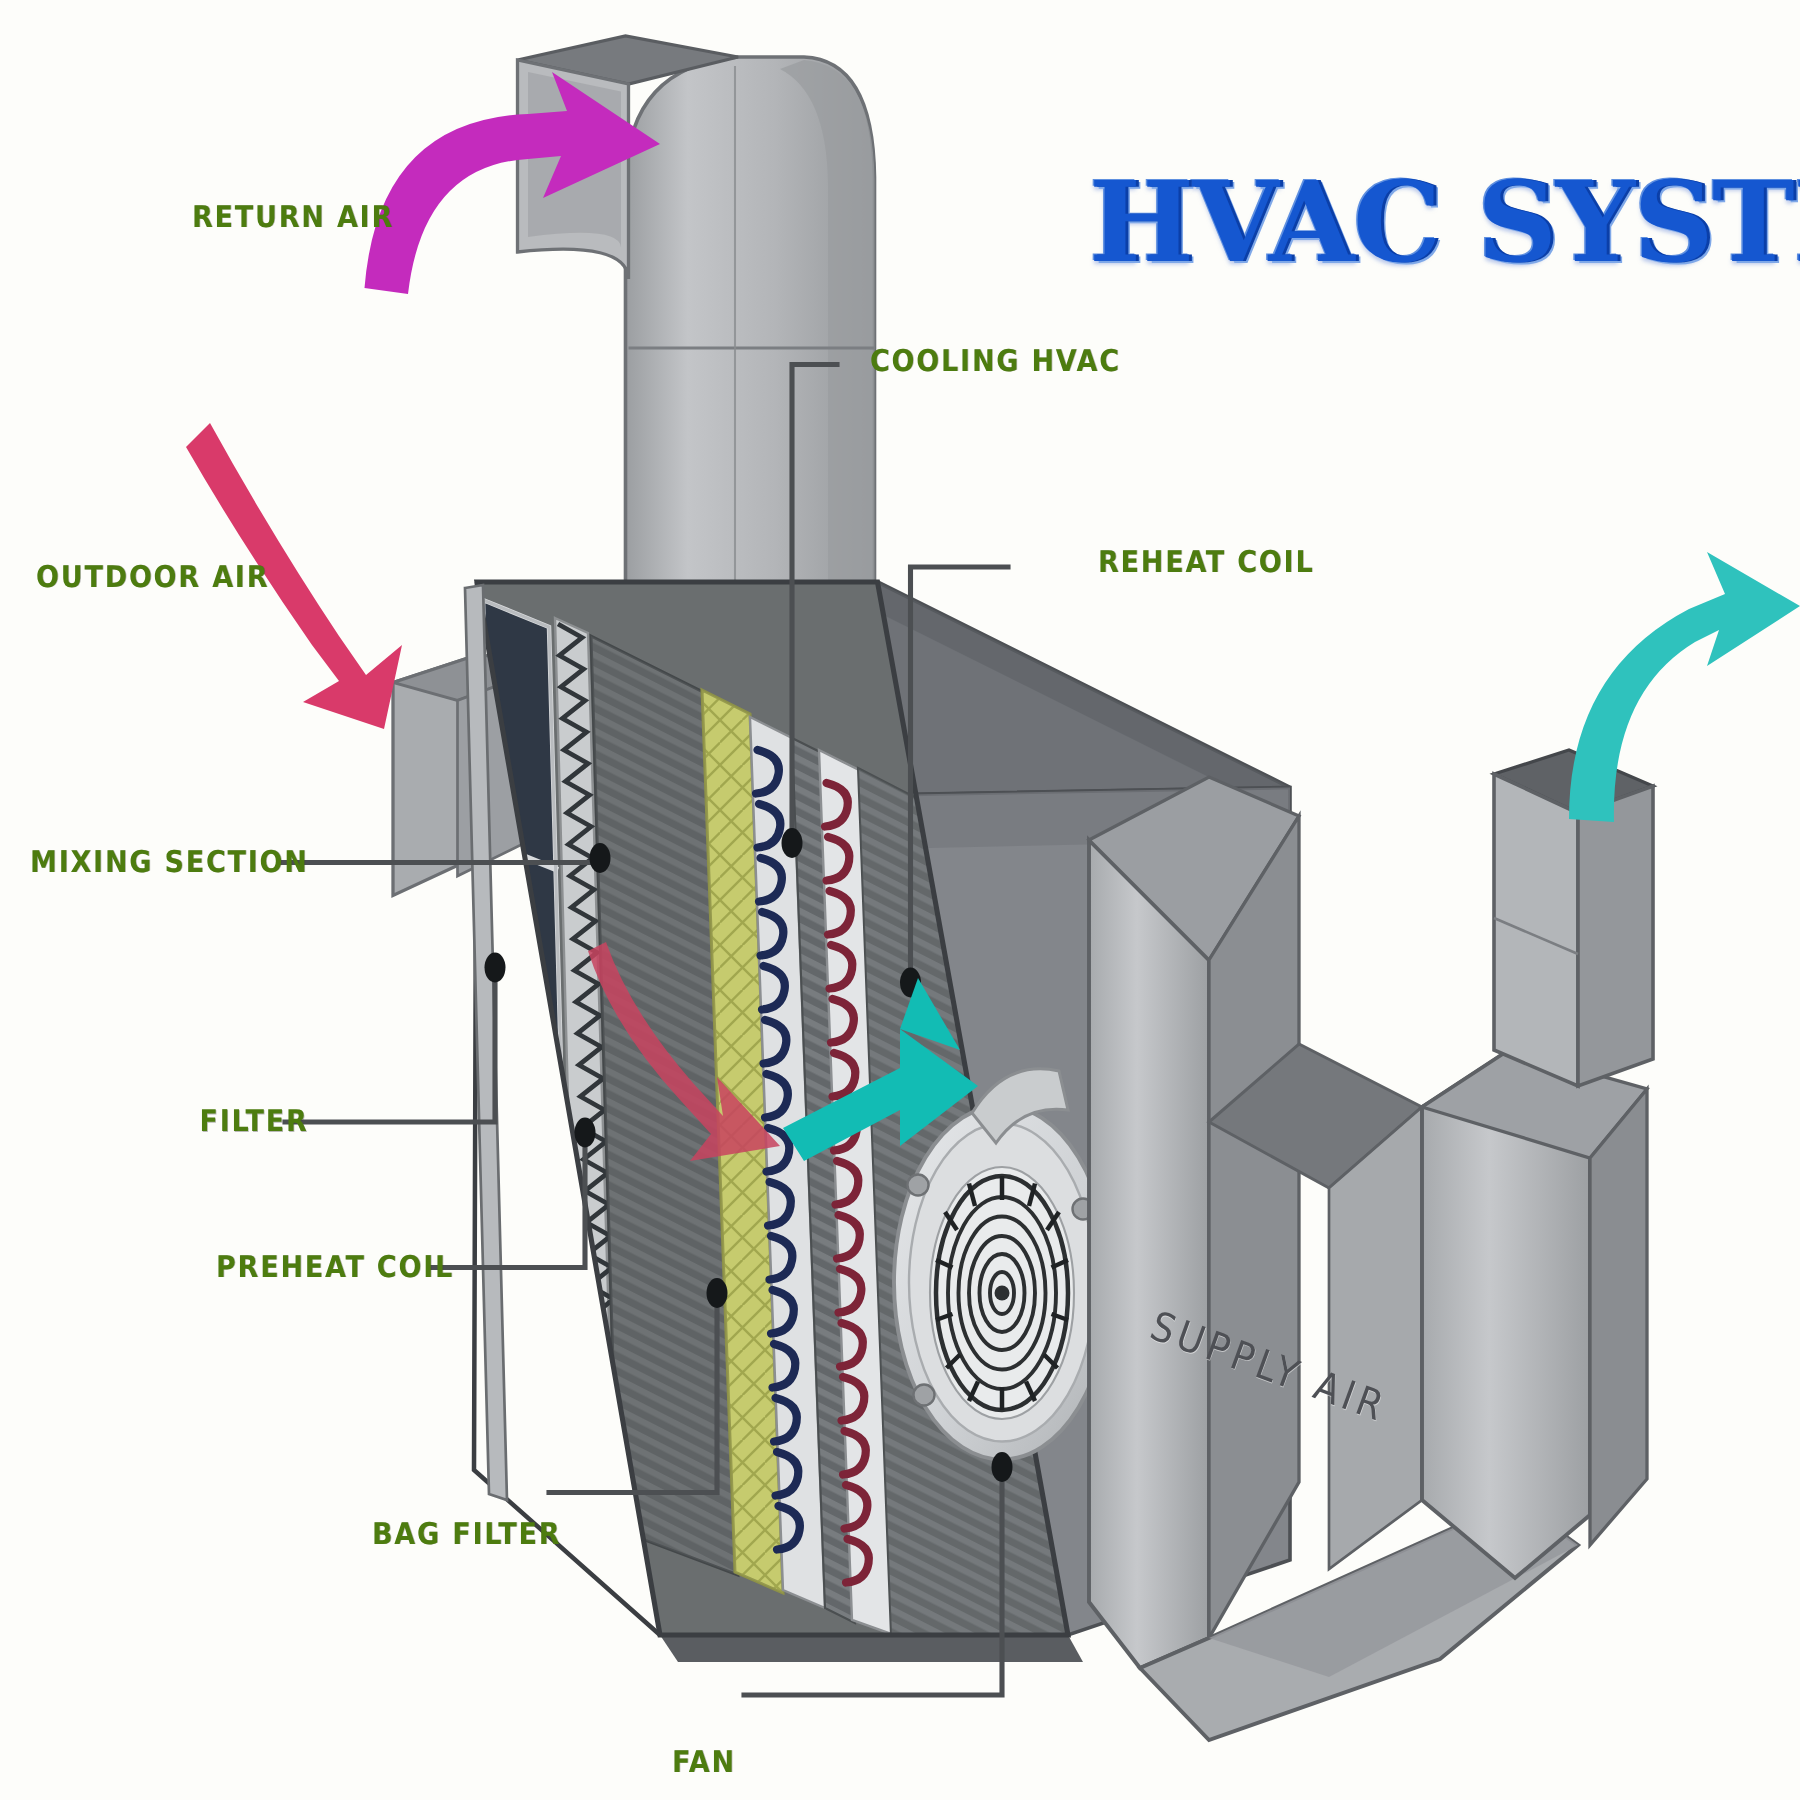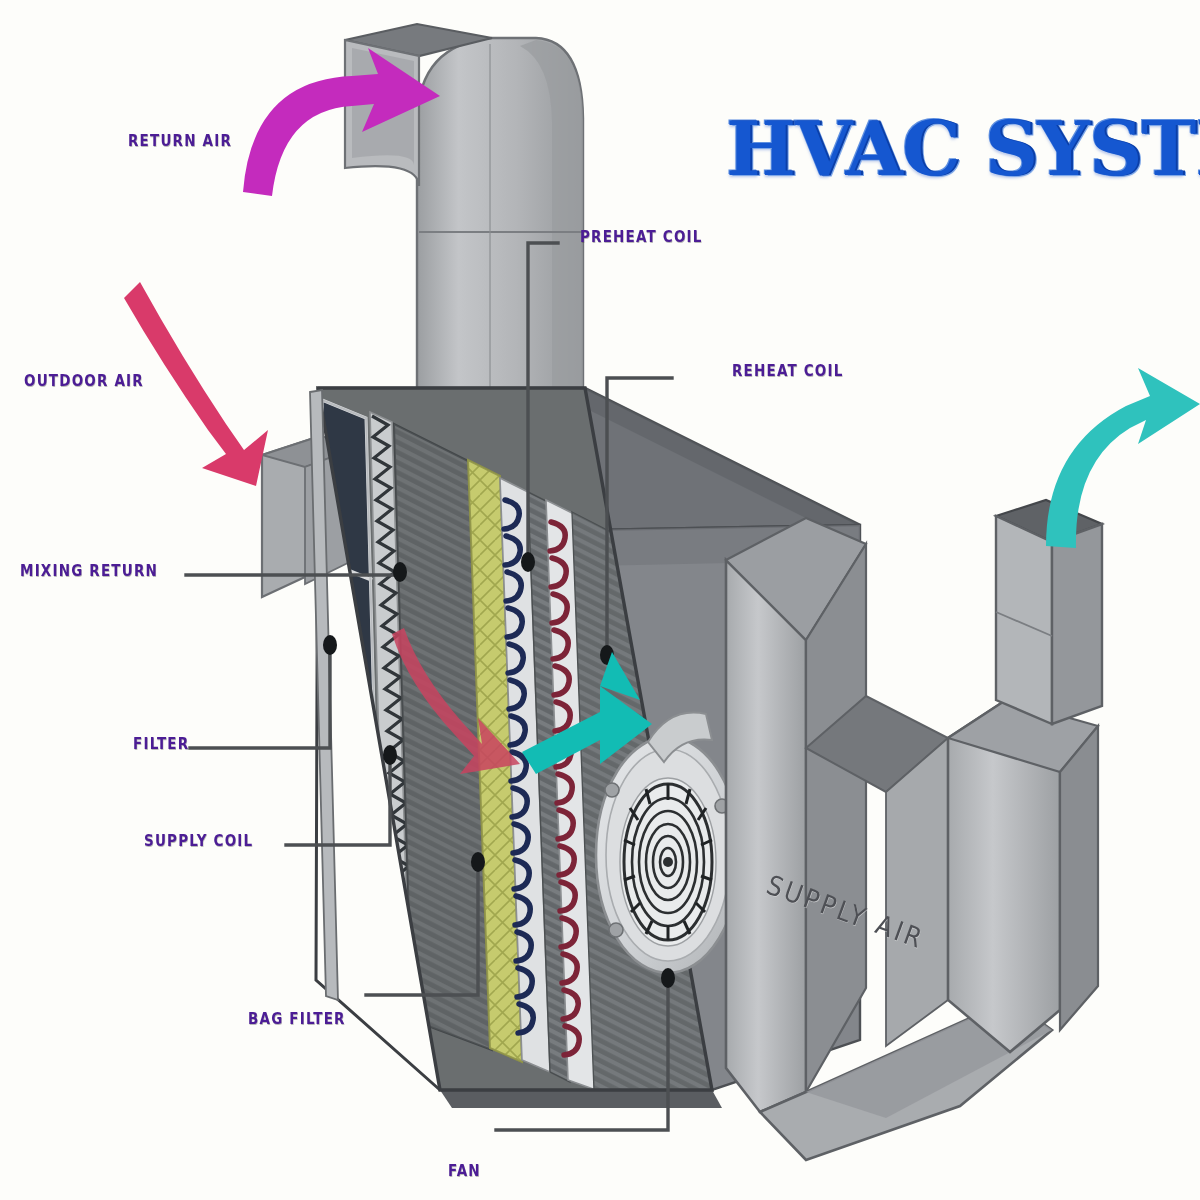--- a/index.html
+++ b/index.html
@@ -7,24 +7,24 @@
     width:1200px;height:1200px;overflow:hidden;
     background:#fdfdfa;
     font-family:"DejaVu Sans Condensed","Liberation Sans",sans-serif;
     position:relative;
   }
   #stage{position:absolute;inset:0;width:1200px;height:1200px;}
   svg.layer{position:absolute;left:0;top:0;width:1200px;height:1200px;}
   .lbl{
     position:absolute;
     font-family:"DejaVu Sans Condensed","Liberation Sans",sans-serif;
-    font-size:15px;
+    font-size:20px;
     font-weight:700;
     letter-spacing:1.2px;
-    color:#4c1d95;
+    color:#4d7c0f;
     white-space:nowrap;
     transform-origin:left center;
     text-shadow:0.5px 0.5px 0 rgba(60,60,60,.35);
     text-align:right;
     -webkit-font-smoothing:none;
   }
   .title{
     position:absolute;
     font-family:"DejaVu Serif","Liberation Serif",serif;
     font-weight:700;
@@ -335,23 +335,23 @@
     <g>
       <path d="M522,752 L600,712 L600,686 L652,724 L600,764 L600,740 L536,774 Z" fill="#12bcb4"></path>
       <path d="M600,686 L612,652 L640,700 Z" fill="#12bcb4"></path>
     </g>
   </svg>
 
   <div class="title" style="left:726px;top:112px;">HVAC SYSTEM</div>
 
   <div class="lbl" style="left:128px;top:132px;">RETURN AIR</div>
   <div class="lbl" style="left:24px;top:372px;">OUTDOOR AIR</div>
-  <div class="lbl" style="left:20px;top:562px;">MIXING RETURN</div>
+  <div class="lbl" style="left:20px;top:562px;">MIXING SECTION</div>
   <div class="lbl" style="left:118px;top:735px;margin-left:15px;">FILTER</div>
-  <div class="lbl" style="left:144px;top:832px;">SUPPLY COIL</div>
+  <div class="lbl" style="left:144px;top:832px;">PREHEAT COIL</div>
   <div class="lbl" style="left:248px;top:982px;margin-top:28px;">BAG FILTER</div>
   <div class="lbl" style="left:448px;top:1162px;">FAN</div>
-  <div class="lbl" style="left:580px;top:228px;">PREHEAT COIL</div>
+  <div class="lbl" style="left:580px;top:228px;">COOLING HVAC</div>
   <div class="lbl" style="left:696px;top:362px;margin-left:36px;">REHEAT COIL</div>
 
   <div class="supplytxt" style="left:768px;top:868px;transform:rotate(20deg);">SUPPLY AIR</div>
 
 </div>
 
 </body></html>

